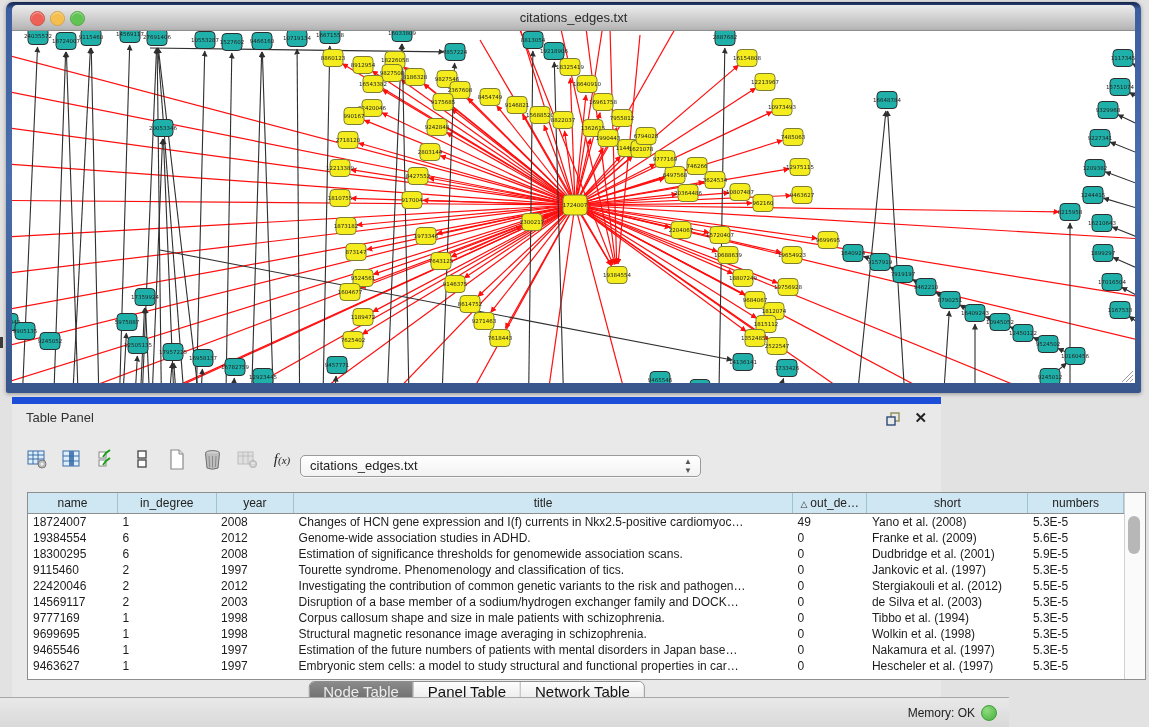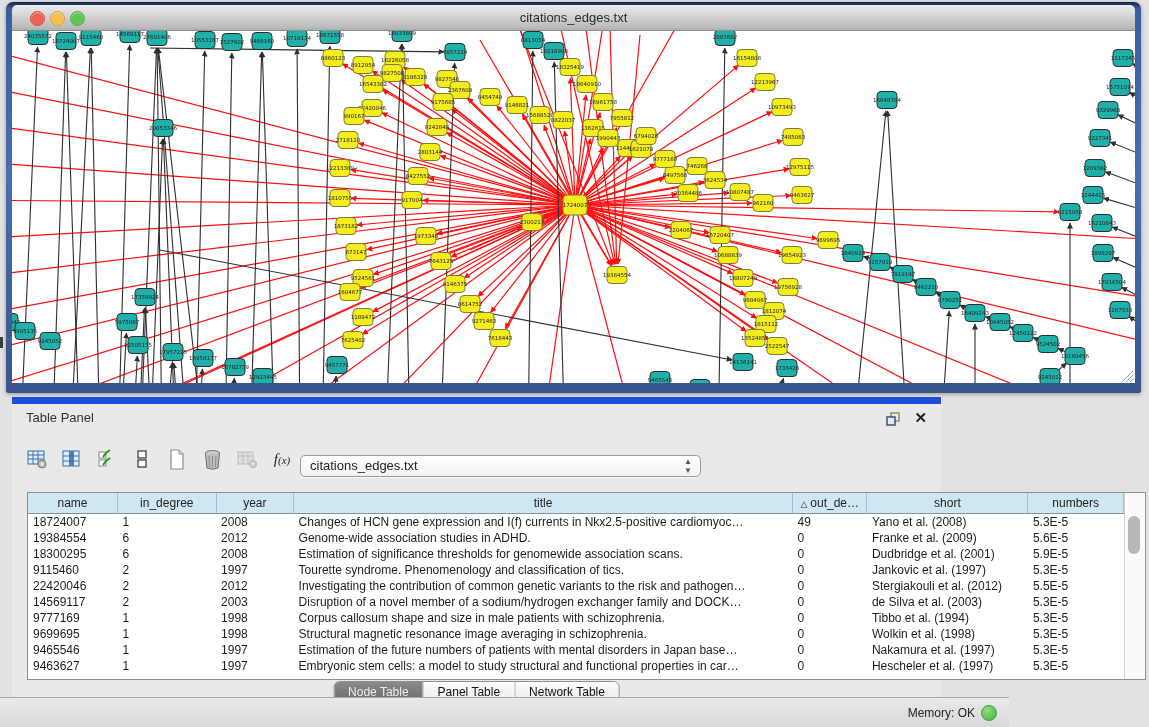--- a/index.html
+++ b/index.html
@@ -47,21 +47,21 @@
     overflow:hidden;white-space:nowrap;padding:0 4px}
   #grid td{height:16px;line-height:16px;padding:0 0 0 5px;overflow:hidden;white-space:nowrap;
     text-overflow:clip;border:none}
   .sort-ind{font-size:9px;margin-right:3px;color:#333}
   #vscroll{position:absolute;right:0;top:0;bottom:0;width:20px;background:#fafafa;border-left:1px solid #d0d0d0}
   #vthumb{position:absolute;left:3px;top:23px;width:12px;height:38px;background:#b7b7b7;border-radius:6px;cursor:pointer}
 
   #tab-bar{position:absolute;top:277px;left:50%;transform:translateX(-50%);display:flex;
     border:1px solid #8e8e8e;border-radius:6px;overflow:hidden;height:20px;
     box-shadow:0 1px 0 rgba(255,255,255,.8)}
-  .seg{font-size:12px;line-height:20px;padding:0 14px;background:linear-gradient(#fdfdfd,#e9e9e9);
+  .seg{font-size:15px;line-height:20px;padding:0 14px;background:linear-gradient(#fdfdfd,#e9e9e9);
     color:#111;cursor:pointer;border-left:1px solid #bdbdbd}
   .seg:first-child{border-left:none}
   .seg.active{background:linear-gradient(#8a8a8a,#6b6b6b);color:#eee}
 
   
   #status-bar{position:absolute;left:0;top:697px;width:1009px;height:30px;
     background:linear-gradient(#e9e9e9,#d8d8d8);border-top:1px solid #a8a8a8}
   #memory-label{position:absolute;right:34px;top:8px;font-size:12px;color:#222}
   #memory-dot{position:absolute;right:12px;top:7px;width:14px;height:14px;border-radius:50%;
     background:radial-gradient(circle at 35% 30%,#8fdc7f,#47b03e);border:1px solid #3f9e3c}
@@ -915,21 +915,21 @@
             <td>2012</td>
             <td>Investigating the contribution of common genetic variants to the risk and pathogen…</td>
             <td>0</td>
             <td>Stergiakouli et al. (2012)</td>
             <td>5.5E-5</td>
           </tr>
           <tr>
             <td>14569117</td>
             <td>2</td>
             <td>2003</td>
-            <td>Disruption of a novel member of a sodium/hydrogen exchanger family and DOCK…</td>
+            <td>Disruption of a base member of a sodium/hydrogen exchanger family and DOCK…</td>
             <td>0</td>
             <td>de Silva et al. (2003)</td>
             <td>5.3E-5</td>
           </tr>
           <tr>
             <td>9777169</td>
             <td>1</td>
             <td>1998</td>
             <td>Corpus callosum shape and size in male patients with schizophrenia.</td>
             <td>0</td>

